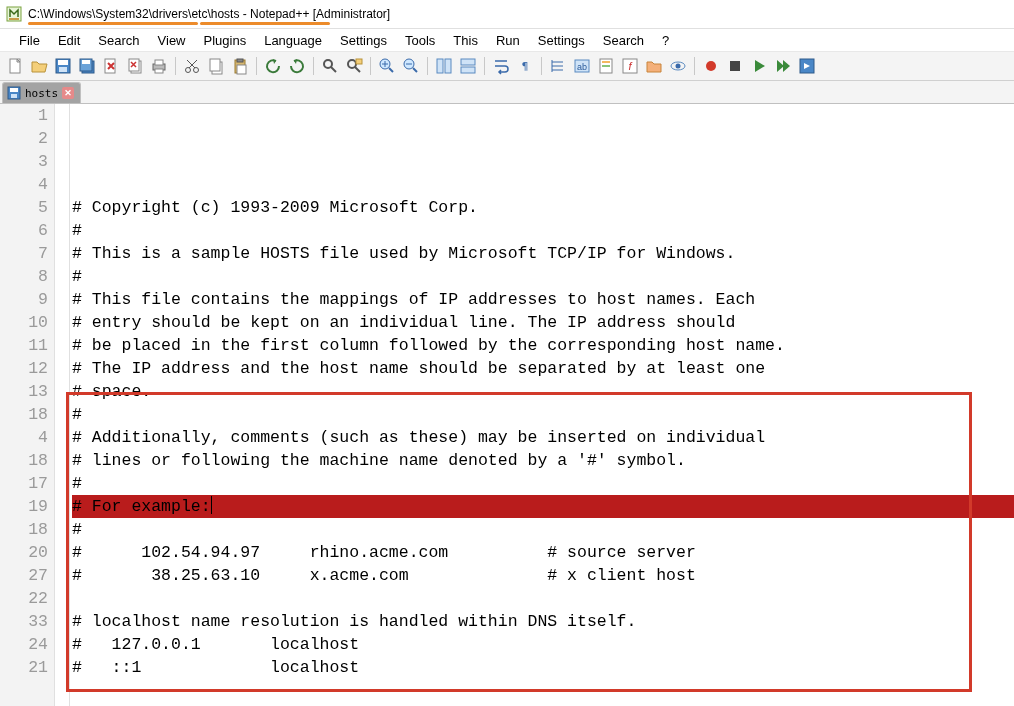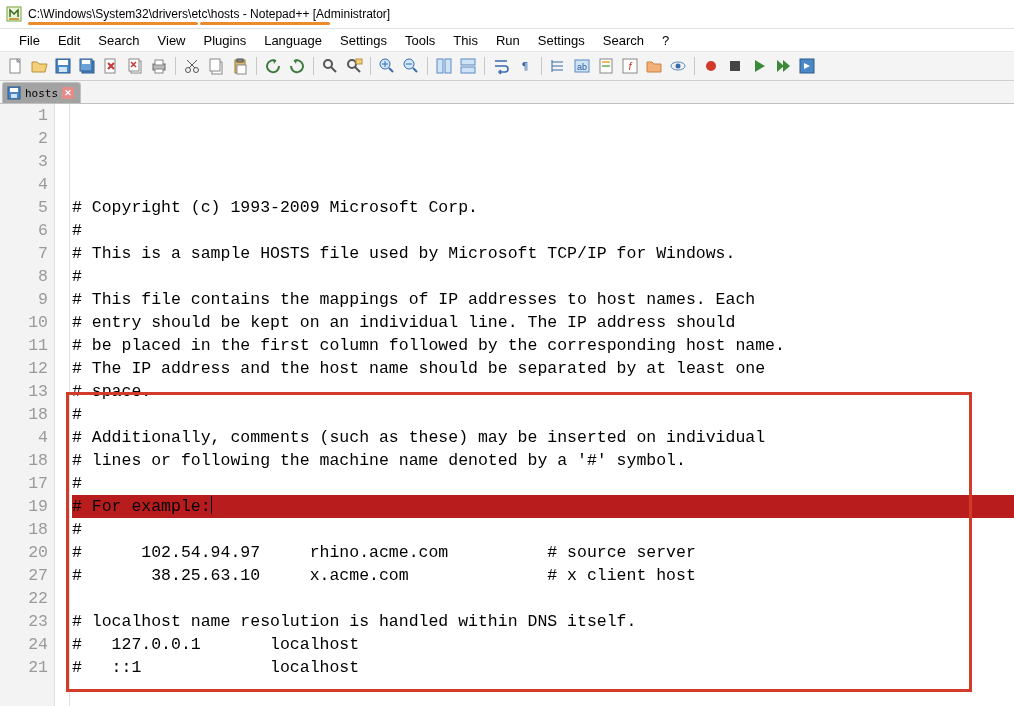--- a/index.html
+++ b/index.html
@@ -297,21 +297,21 @@
       <div>13</div>
       <div>18</div>
       <div>4</div>
       <div>18</div>
       <div>17</div>
       <div>19</div>
       <div>18</div>
       <div>20</div>
       <div>27</div>
       <div>22</div>
-      <div>23</div>
+      <div>33</div>
       <div>24</div>
       <div>21</div>
     </div>
   <div class="foldcol"></div>
   <div class="code" id="code">
     
     
   <div class="ln"># Copyright (c) 1993-2009 Microsoft Corp.</div><div class="ln">#</div><div class="ln"># This is a sample HOSTS file used by Microsoft TCP/IP for Windows.</div><div class="ln">#</div><div class="ln"># This file contains the mappings of IP addresses to host names. Each</div><div class="ln"># entry should be kept on an individual line. The IP address should</div><div class="ln"># be placed in the first column followed by the corresponding host name.</div><div class="ln"># The IP address and the host name should be separated by at least one</div><div class="ln"># space.</div><div class="ln">#</div><div class="ln"># Additionally, comments (such as these) may be inserted on individual</div><div class="ln"># lines or following the machine name denoted by a '#' symbol.</div><div class="ln">#</div><div class="ln hl"># For example:<span class="cursor"></span></div><div class="ln">#</div><div class="ln">#      102.54.94.97     rhino.acme.com          # source server</div><div class="ln">#       38.25.63.10     x.acme.com              # x client host</div><div class="ln"></div><div class="ln"># localhost name resolution is handled within DNS itself.</div><div class="ln">#   127.0.0.1       localhost</div><div class="ln">#   ::1             localhost</div><div class="ln"></div><div class="ln">127.0.0.1   eureka7001.com</div><div class="redbox" style="left:-4px;top:288px;width:900px;height:294px;"></div></div>
 </div>
 

